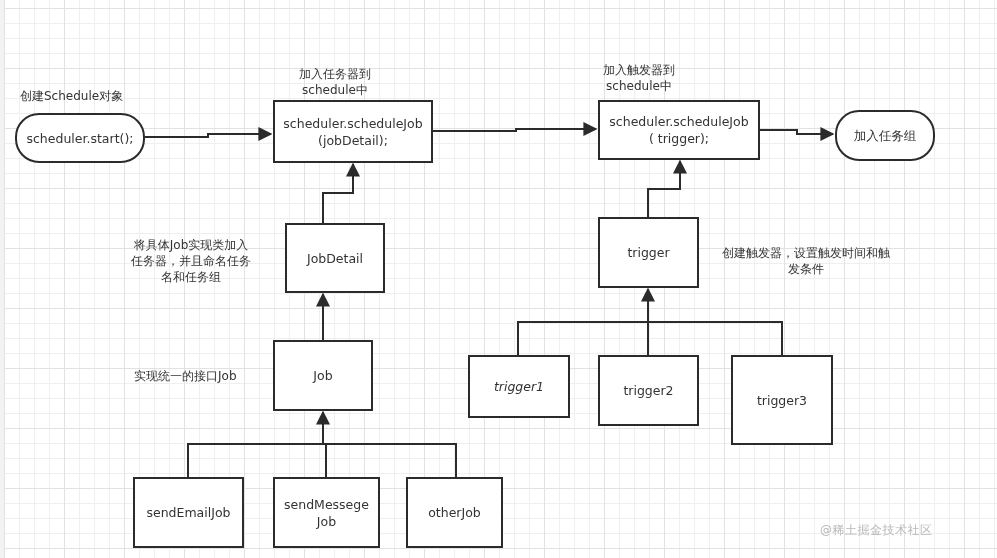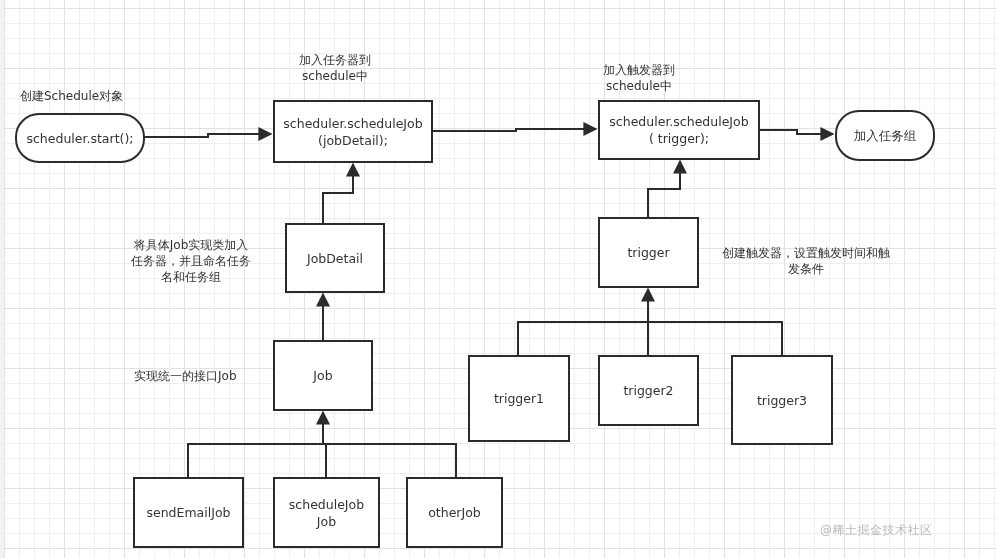--- a/index.html
+++ b/index.html
@@ -64,21 +64,21 @@
 
     <polyline points="648,217 648,189 680,189 680,161" marker-end="url(#arrow)"></polyline>
 
     <polyline points="518,355 518,322 648,322"></polyline>
     <polyline points="782,355 782,322 648,322"></polyline>
     <polyline points="648,355 648,289" marker-end="url(#arrow)"></polyline>
   </g>
 </svg>
 
 <div class="label" style="left:20px; top:88px; text-align:left;">创建Schedule对象</div>
-<div class="label" style="left:290px; top:52px; width:90px;">加入任务器到
+<div class="label" style="left:290px; top:66px; width:90px;">加入任务器到
 schedule中</div>
 <div class="label" style="left:598px; top:62px; width:82px;">加入触发器到
 schedule中</div>
 <div class="label" style="left:122px; top:237px; width:138px;">将具体Job实现类加入
 任务器，并且命名任务
 名和任务组</div>
 <div class="label" style="left:134px; top:368px; text-align:left;">实现统一的接口Job</div>
 <div class="label" style="left:708px; top:245px; width:196px;">创建触发器，设置触发时间和触
 发条件</div>
 
@@ -91,26 +91,26 @@
 ( trigger);</div>
 
 <div class="node rounded" style="left:835px; top:110px; width:100px; height:51px;">加入任务组</div>
 
 <div class="node" style="left:273px; top:223px; width:100px; height:70px;margin-left:12px;">JobDetail</div>
 
 <div class="node" style="left:273px; top:340px; width:100px; height:71px;">Job</div>
 
 <div class="node" style="left:133px; top:477px; width:111px; height:71px;">sendEmailJob</div>
 
-<div class="node" style="left:273px; top:477px; width:107px; height:71px;">scheduleJob
+<div class="node" style="left:273px; top:477px; width:107px; height:71px;">sendMessege
 Job</div>
 
 <div class="node" style="left:406px; top:477px; width:97px; height:71px;">otherJob</div>
 
 <div class="node" style="left:598px; top:217px; width:101px; height:71px;">trigger</div>
 
-<div class="node" style="left:468px; top:355px; width:102px; height:87px;">trigger1</div>
+<div class="node" style="left:468px; top:355px; width:102px; height:63px;font-style:italic;">trigger1</div>
 
 <div class="node" style="left:598px; top:355px; width:101px; height:71px;">trigger2</div>
 
 <div class="node" style="left:731px; top:355px; width:102px; height:90px;">trigger3</div>
 
 <div class="watermark" style="left:820px; top:522px;">@稀土掘金技术社区</div>
 
 </body></html>

